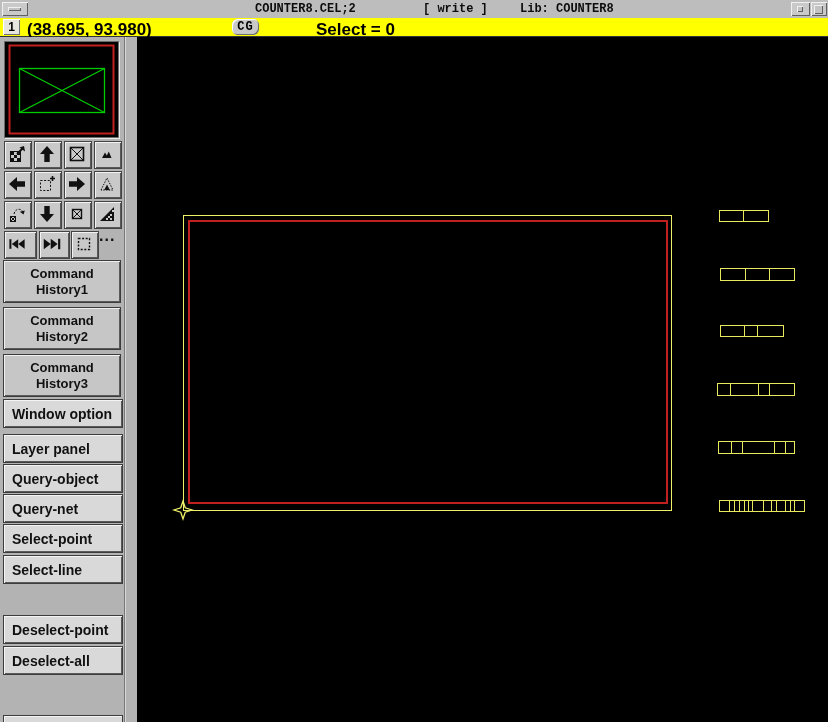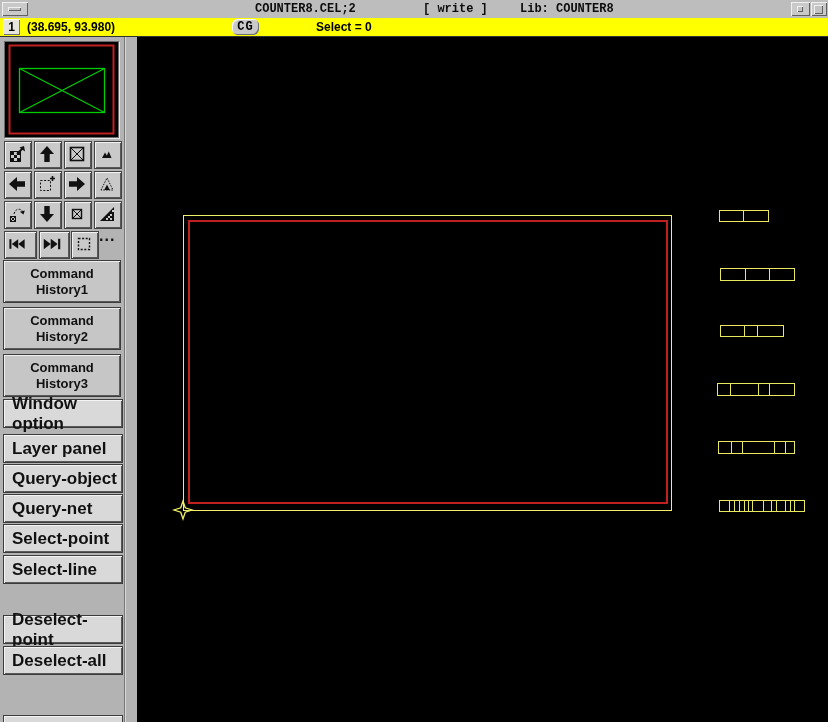--- a/index.html
+++ b/index.html
@@ -42,21 +42,21 @@
     background:#ffff00; border-bottom:1px solid #333;
   }
   .chip {
     position:absolute; top:1px; height:16px; text-align:center;
     font-size:12px; font-weight:bold; color:#000; line-height:16px;
     box-shadow: inset 1px 1px 0 #ffffff, inset -1px -1px 0 #707070;
   }
   #view-chip { left:3px; width:17px; background:#e6e6de; }
   #cg-chip { left:232px; width:27px; background:#c9c9c9; font-family:"Liberation Mono",monospace; letter-spacing:1px;border-radius:6px; }
   .status-text {
-    position:absolute; top:2px; font-size:12px; font-weight:bold; color:#000; white-space:pre;
+    position:absolute; top:2px; font-size:17px; font-weight:bold; color:#000; white-space:pre;
   }
   
   #main { position:absolute; left:0; top:37px; width:828px; height:685px; }
   #sidebar {
     position:absolute; left:0; top:0; width:138px; height:685px;
     background:#b3b3b3;
     border-right:1px solid #000;
   }
   #sidebar-seam { position:absolute; left:124px; top:0; width:1px; height:685px; background:#777; }
   #sidebar-seam2 { position:absolute; left:125px; top:0; width:1px; height:685px; background:#d8d8d8; }
@@ -78,21 +78,21 @@
   
   .cmd-btn {
     position:absolute; left:4px; width:116px; height:41px; background:#c6c6c6;
     box-shadow: inset 1px 1px 0 #efefef, inset -1px -1px 0 #5a5a5a, 0 0 0 1px #3c3c3c;
     text-align:center; font-size:13px; font-weight:bold; color:#111;
     display:flex; flex-direction:column; justify-content:center; line-height:16px;
   }
   .menu-btn {
     position:absolute; left:4px; width:118px; height:27px; background:#d9d9d9;
     box-shadow: inset 1px 1px 0 #f4f4f4, inset -1px -1px 0 #5a5a5a, 0 0 0 1px #3c3c3c;
-    font-size:17px; font-weight:bold; color:#111;
+    font-size:14px; font-weight:bold; color:#111;
     display:flex; align-items:center; padding-left:8px;
   }
   #menu-sliver {
     position:absolute; left:4px; top:679px; width:118px; height:6px; background:#d9d9d9;
     box-shadow: inset 1px 1px 0 #f4f4f4, 0 0 0 1px #3c3c3c;
   }
   
   #canvas {
     position:absolute; left:138px; top:0; width:690px; height:685px; background:#000;
   }

